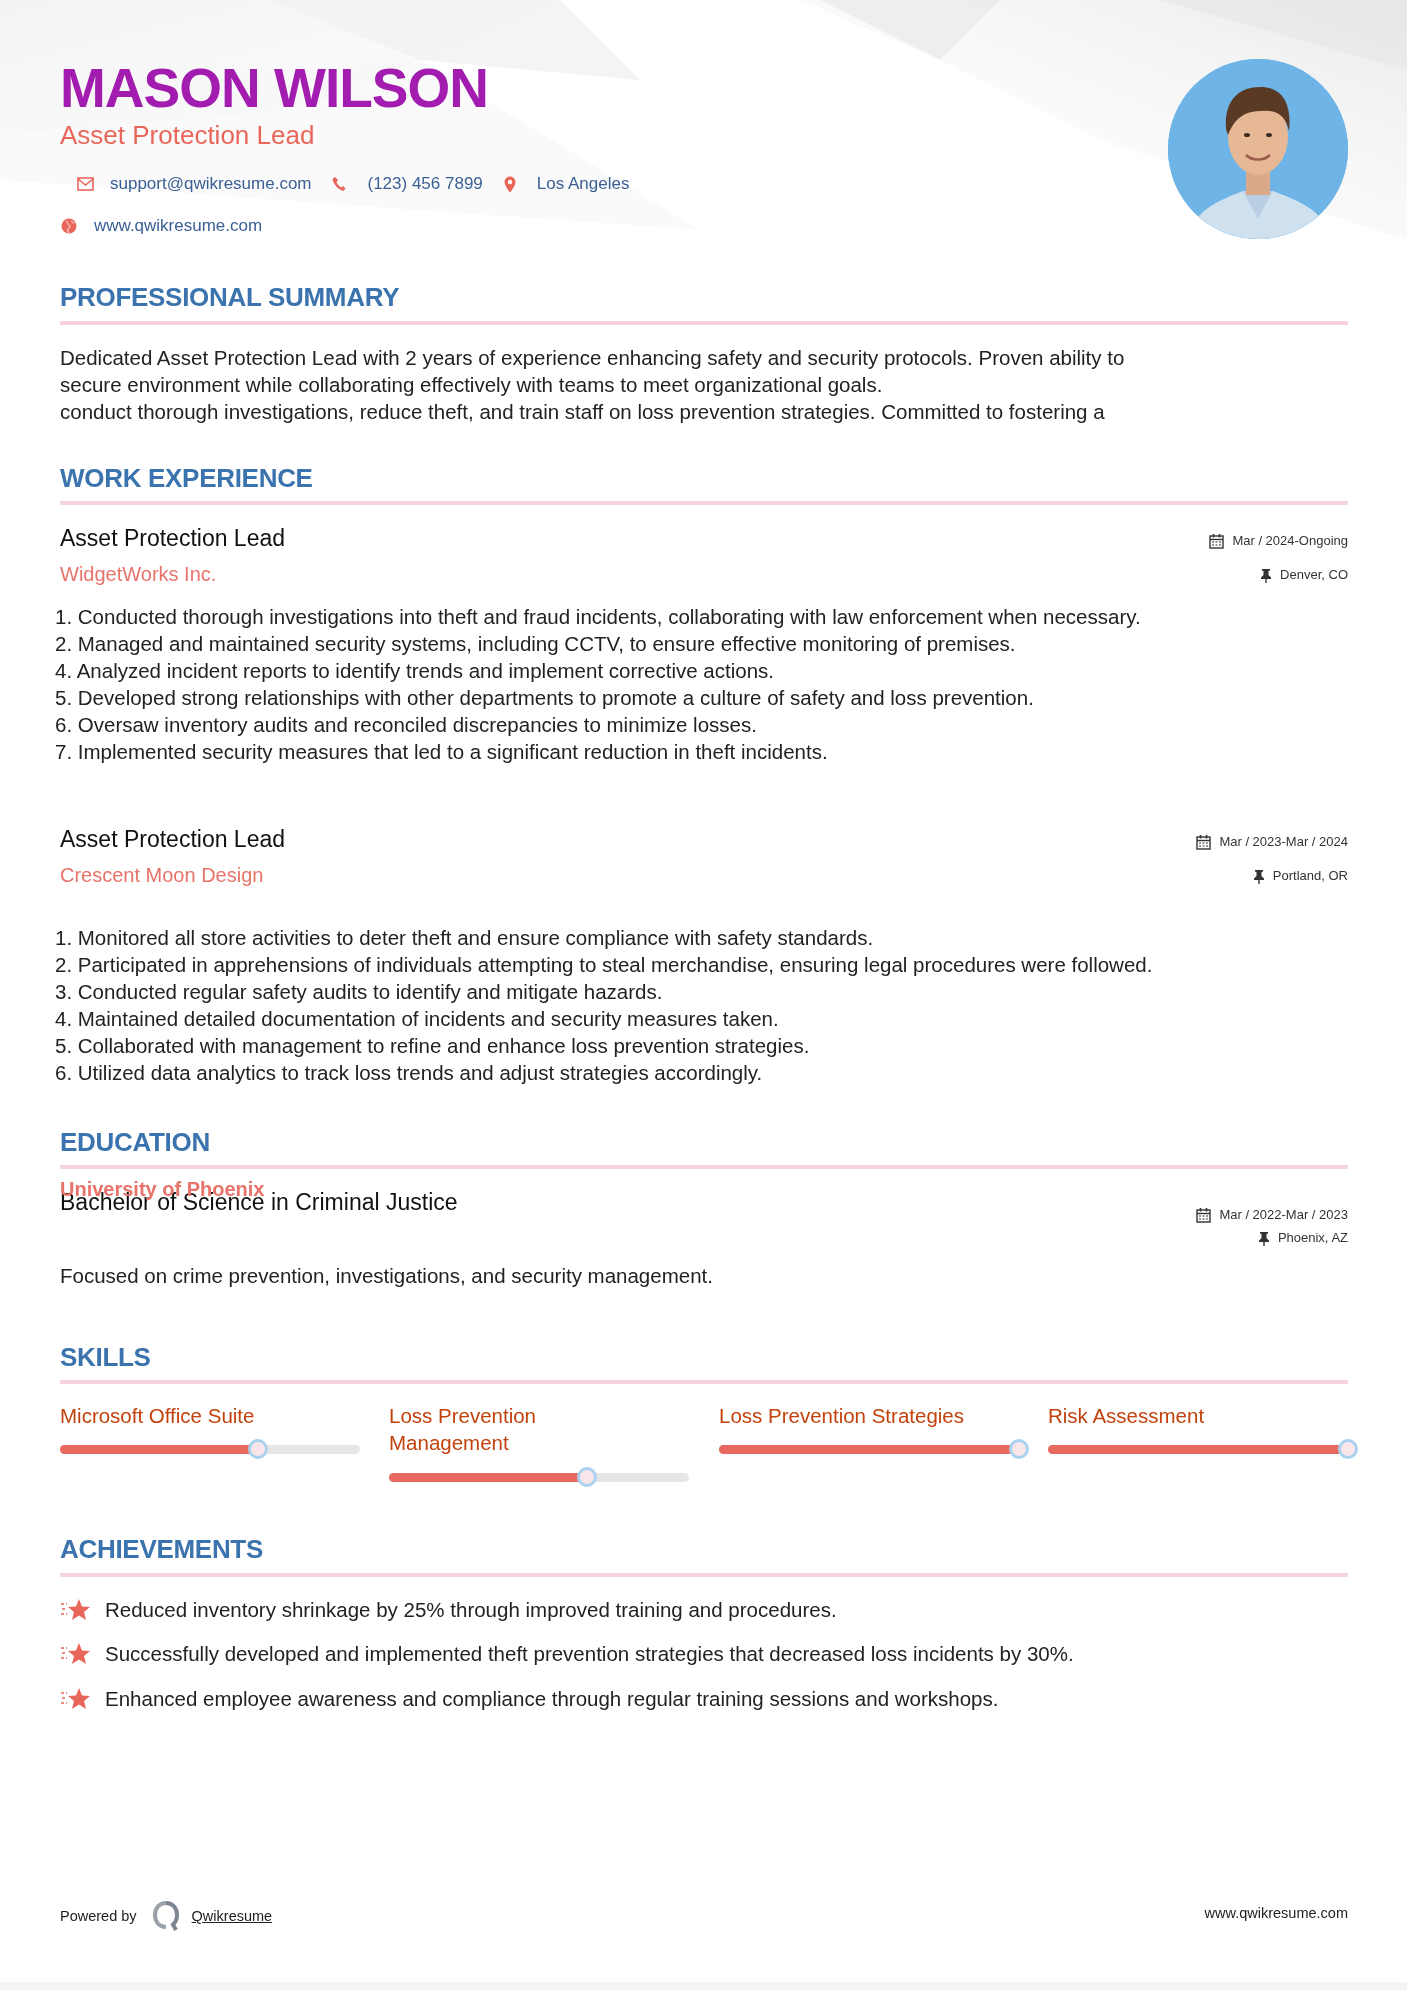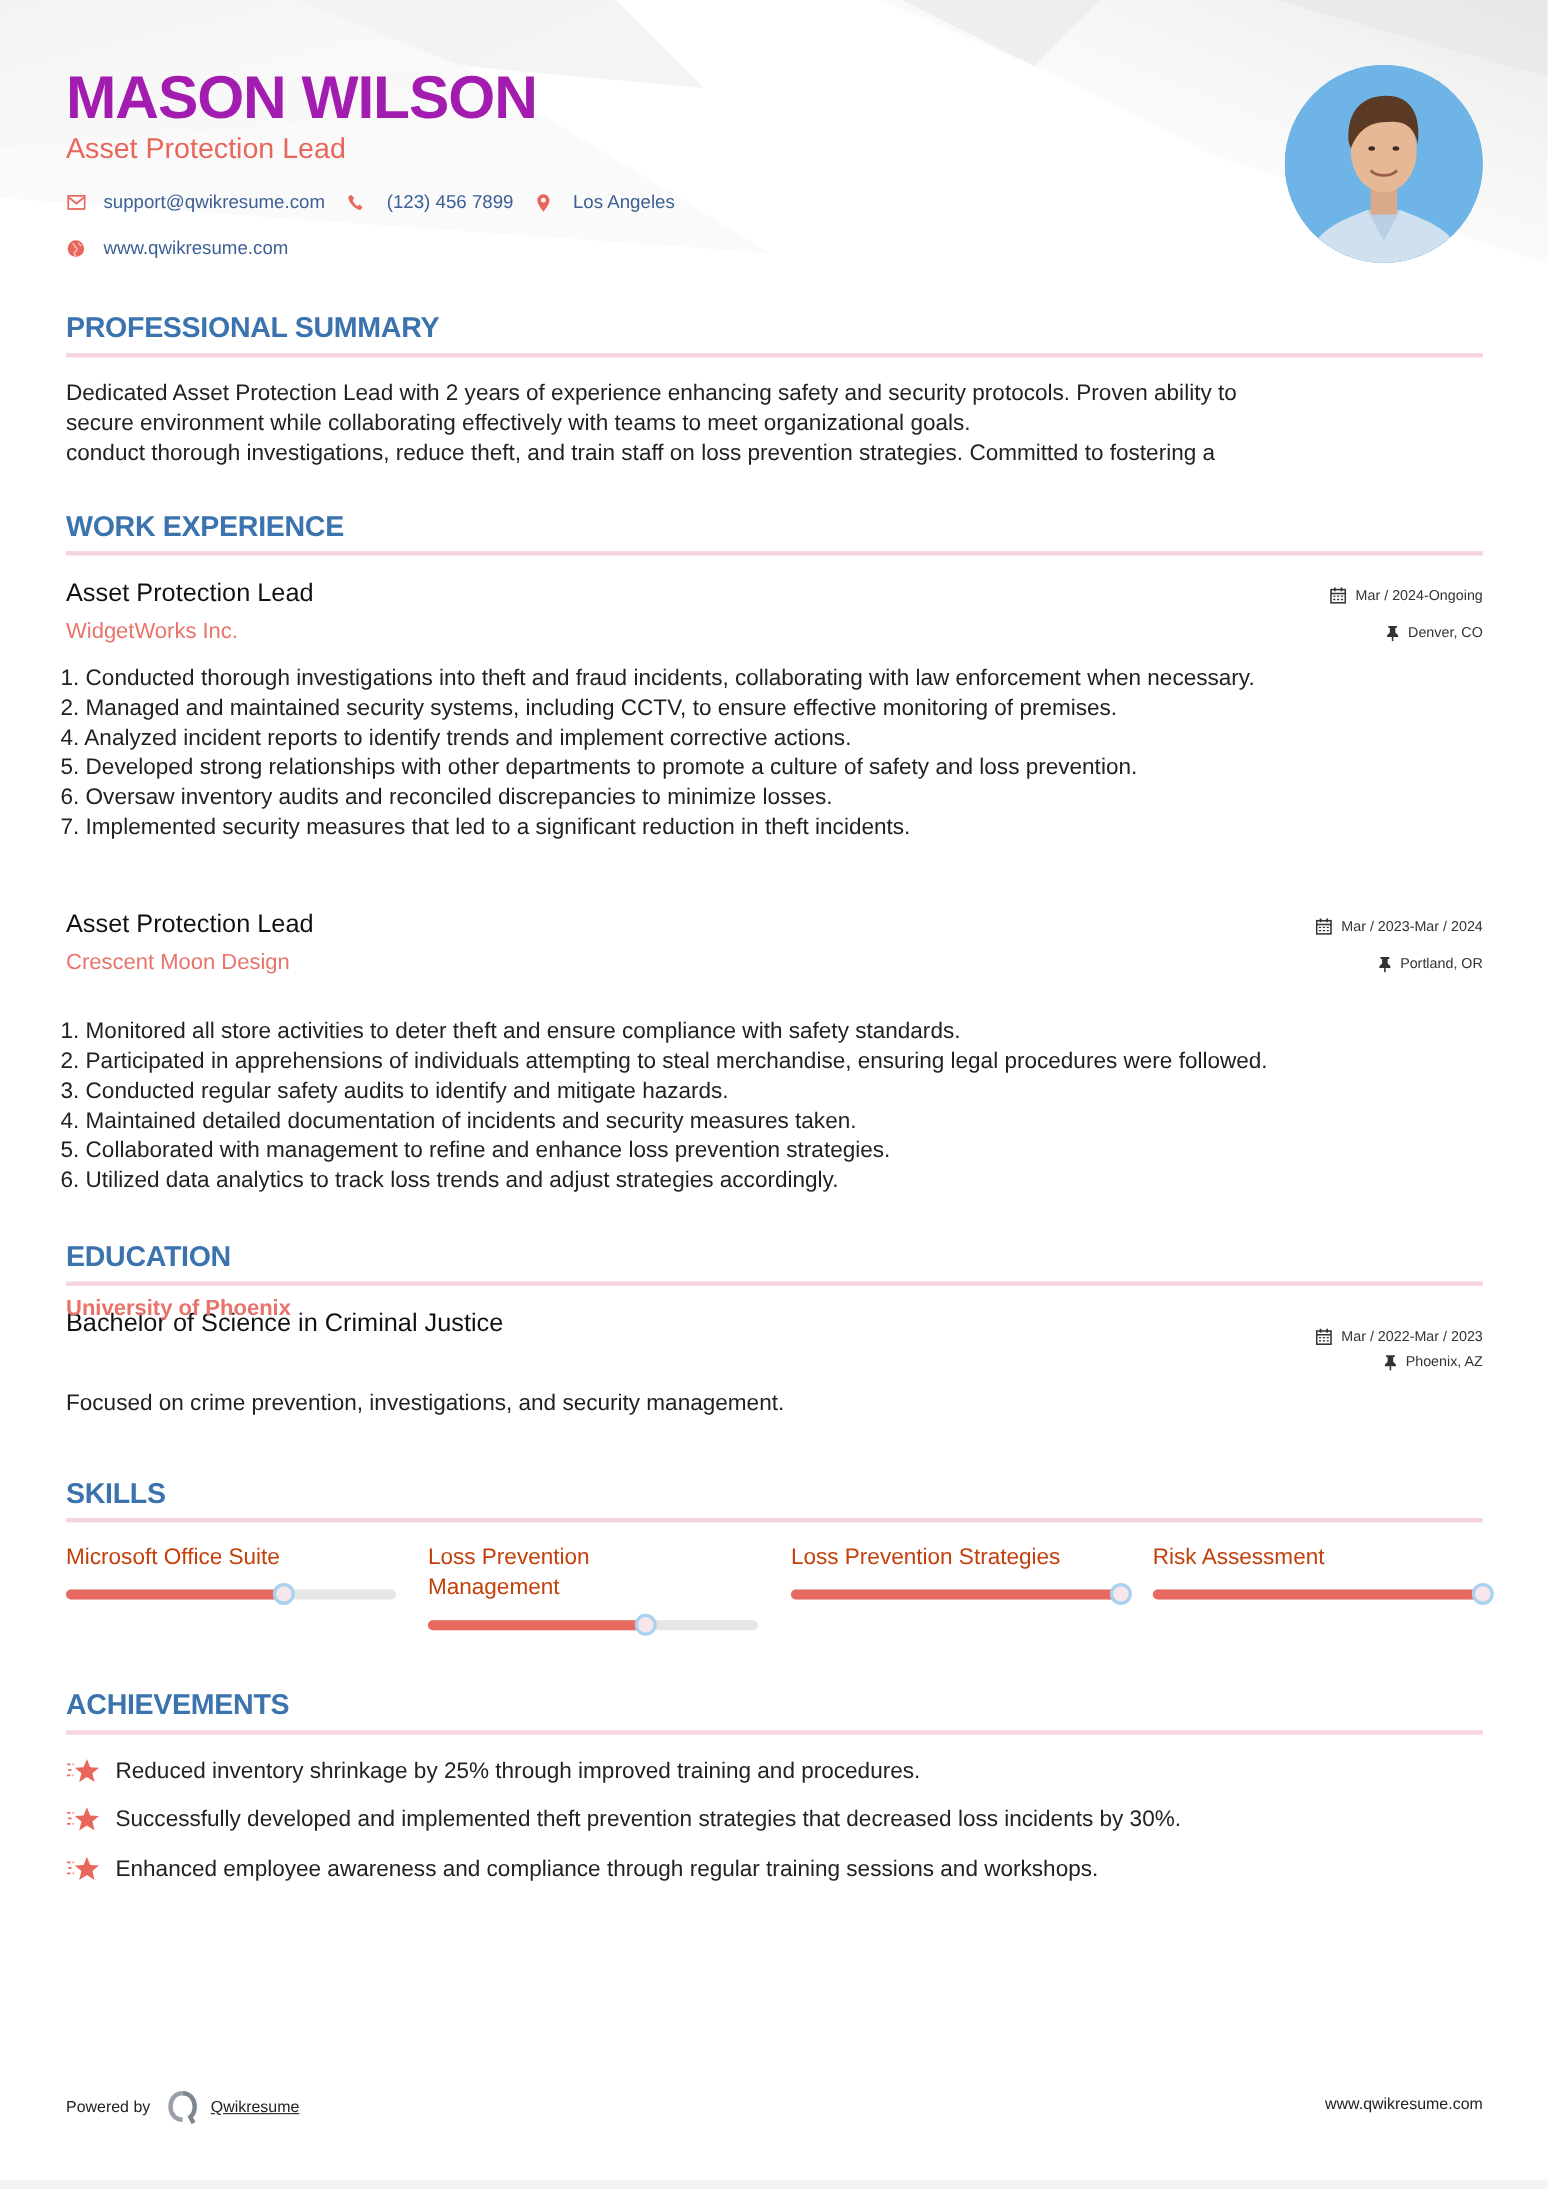--- a/index.html
+++ b/index.html
@@ -50,21 +50,21 @@
   <polygon points="270,0 560,0 640,80 420,60" fill="#f1f1f1" opacity="0.8"></polygon>
   <polygon points="800,0 1407,0 1407,240 1100,140 940,60" fill="url(#g2)" opacity="0.8"></polygon>
   <polygon points="820,0 1000,0 940,60" fill="#e9e9e9" opacity="0.7"></polygon>
   <polygon points="1160,0 1407,0 1407,70" fill="#e6e6e6" opacity="0.6"></polygon>
   <polygon points="0,90 420,60 700,230 0,180" fill="#f6f6f6" opacity="0.6"></polygon>
 </svg>
 
 <div class="abs name">MASON WILSON</div>
 <div class="abs jobtitle">Asset Protection Lead</div>
 
-<div class="abs contact" style="left:60px; top:173px;">
+<div class="abs contact" style="left:76px; top:173px;">
   <span class="cicon">
     <svg width="17" height="14" viewBox="0 0 17 14">
         <rect x="1" y="1" width="15" height="12" fill="none" stroke="#e8665a" stroke-width="1.6"></rect>
         <polyline points="1,2 8.5,8 16,2" fill="none" stroke="#e8665a" stroke-width="1.6"></polyline>
       </svg>
   </span>
   <span style="margin-right:18px;">support@qwikresume.com</span>
   <span class="cicon" style="margin-right:20px;">
     <svg width="14" height="16" viewBox="0 0 14 16">
         <path d="M3 1 L6 4 L4.5 6 C5.5 8.5 7 10 9 11.5 L11 10 L13.5 12.5 L11.5 15 C6 13.5 1.5 8.5 0.5 3 Z" fill="#e8665a"></path>

